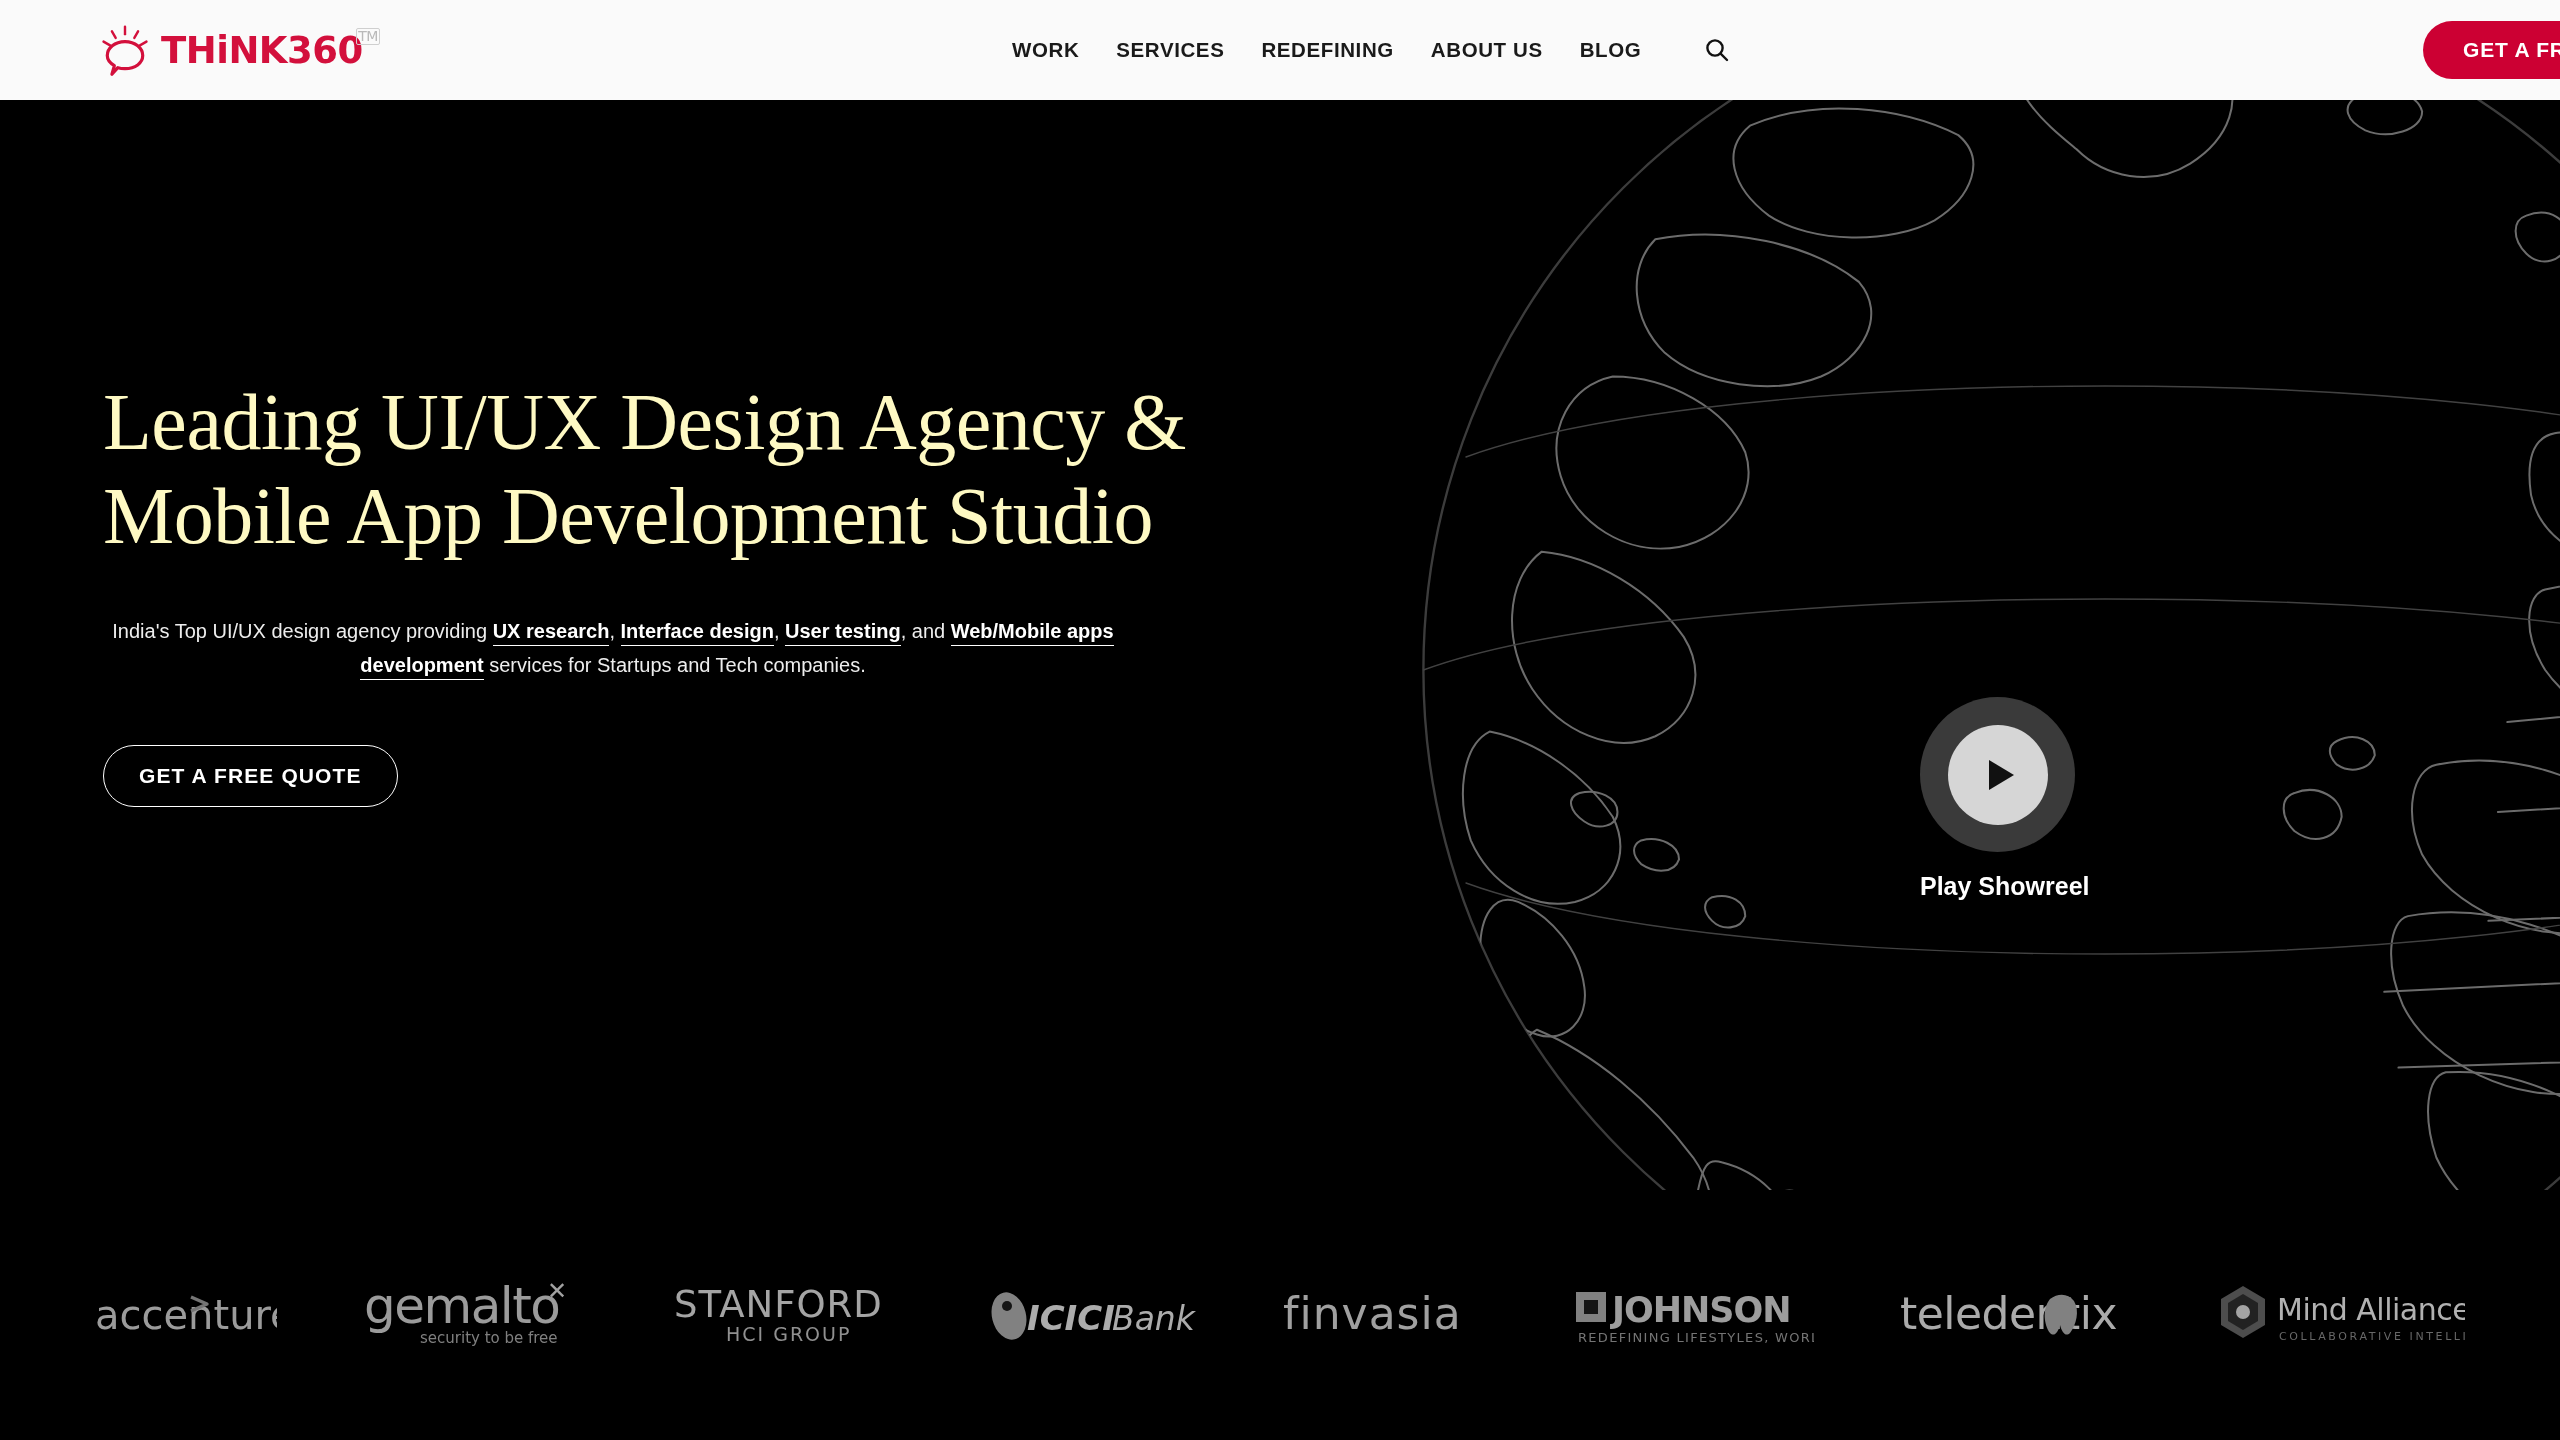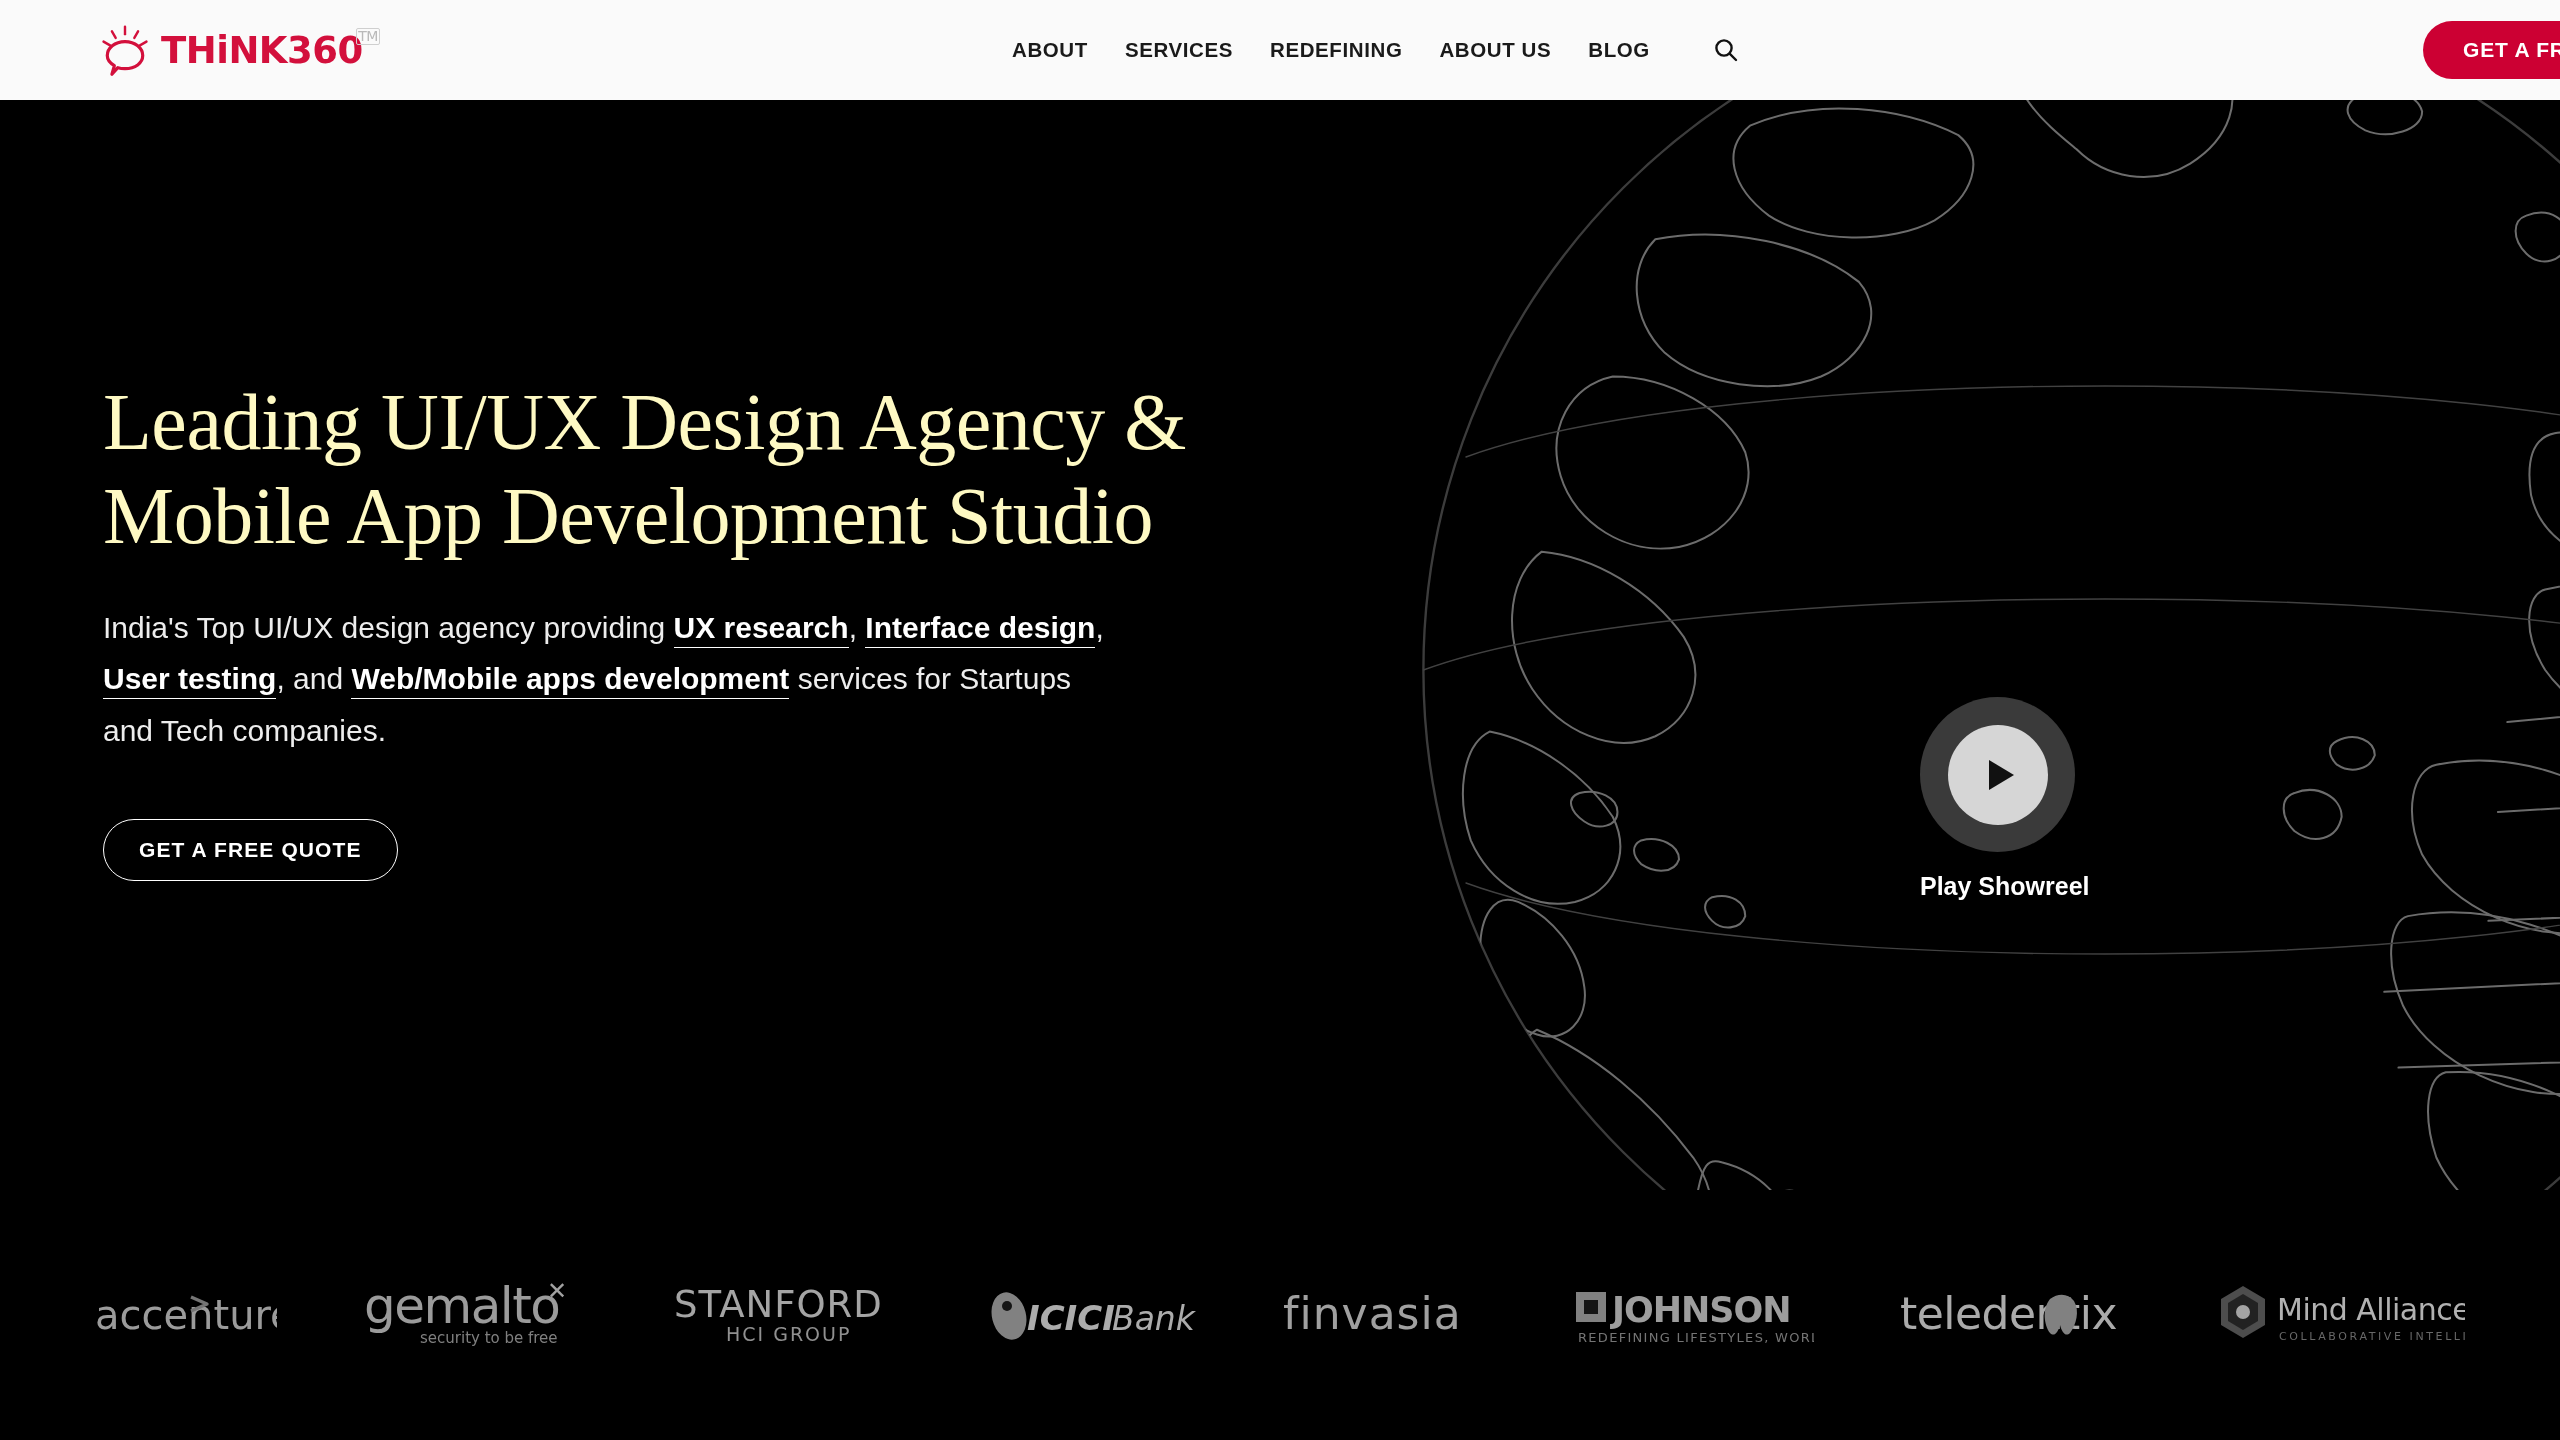--- a/index.html
+++ b/index.html
@@ -110,26 +110,27 @@
   .hero-title {
     font-family:"Liberation Serif", "DejaVu Serif", serif;
     font-weight:400;
     font-size:80px;
     line-height:1.18;
     color:#fef9c3;
     letter-spacing:-0.5px;
     white-space:pre-line;
   }
   .hero-sub {
-    margin-top:38px;
+    margin-top:50px;
     width:1020px;
-    font-size:30px;
+    font-size:20px;
     line-height:1.72;
     color:#ededed;
     font-weight:400;
+    text-align:center;
   }
   .hero-sub b {
     font-weight:700;
     color:#ffffff;
     border-bottom:1.5px solid #ffffff;
     padding-bottom:3px;
     cursor:pointer;
   }
   .hero-btn {
     margin-top:62px;
@@ -230,21 +231,21 @@
                  L16 56 L18.6 46.8 C14 44.2 11 40.4 11 36 C11 28 19 21 30 21 Z" fill="none" stroke="#d3103c" stroke-width="3.4" stroke-linejoin="round"></path>
       </svg>
     </span>
     <span class="logo-text">
       <span>THiNK360</span>
       <span class="logo-tm">TM</span>
     </span>
   </div>
 
   <nav class="nav">
-    <a class="nav-item">ABOUT</a>
+    <a class="nav-item">WORK</a>
     <a class="nav-item">SERVICES</a>
     <a class="nav-item">REDEFINING</a>
     <a class="nav-item">ABOUT US</a>
     <a class="nav-item">BLOG</a>
     <span class="search-btn">
       <svg width="26" height="26" viewBox="0 0 26 26" fill="none" stroke="#111" stroke-width="2.4" stroke-linecap="round">
         <circle cx="11" cy="11" r="7.6"></circle>
         <line x1="16.6" y1="16.6" x2="23" y2="23"></line>
       </svg>
     </span>

